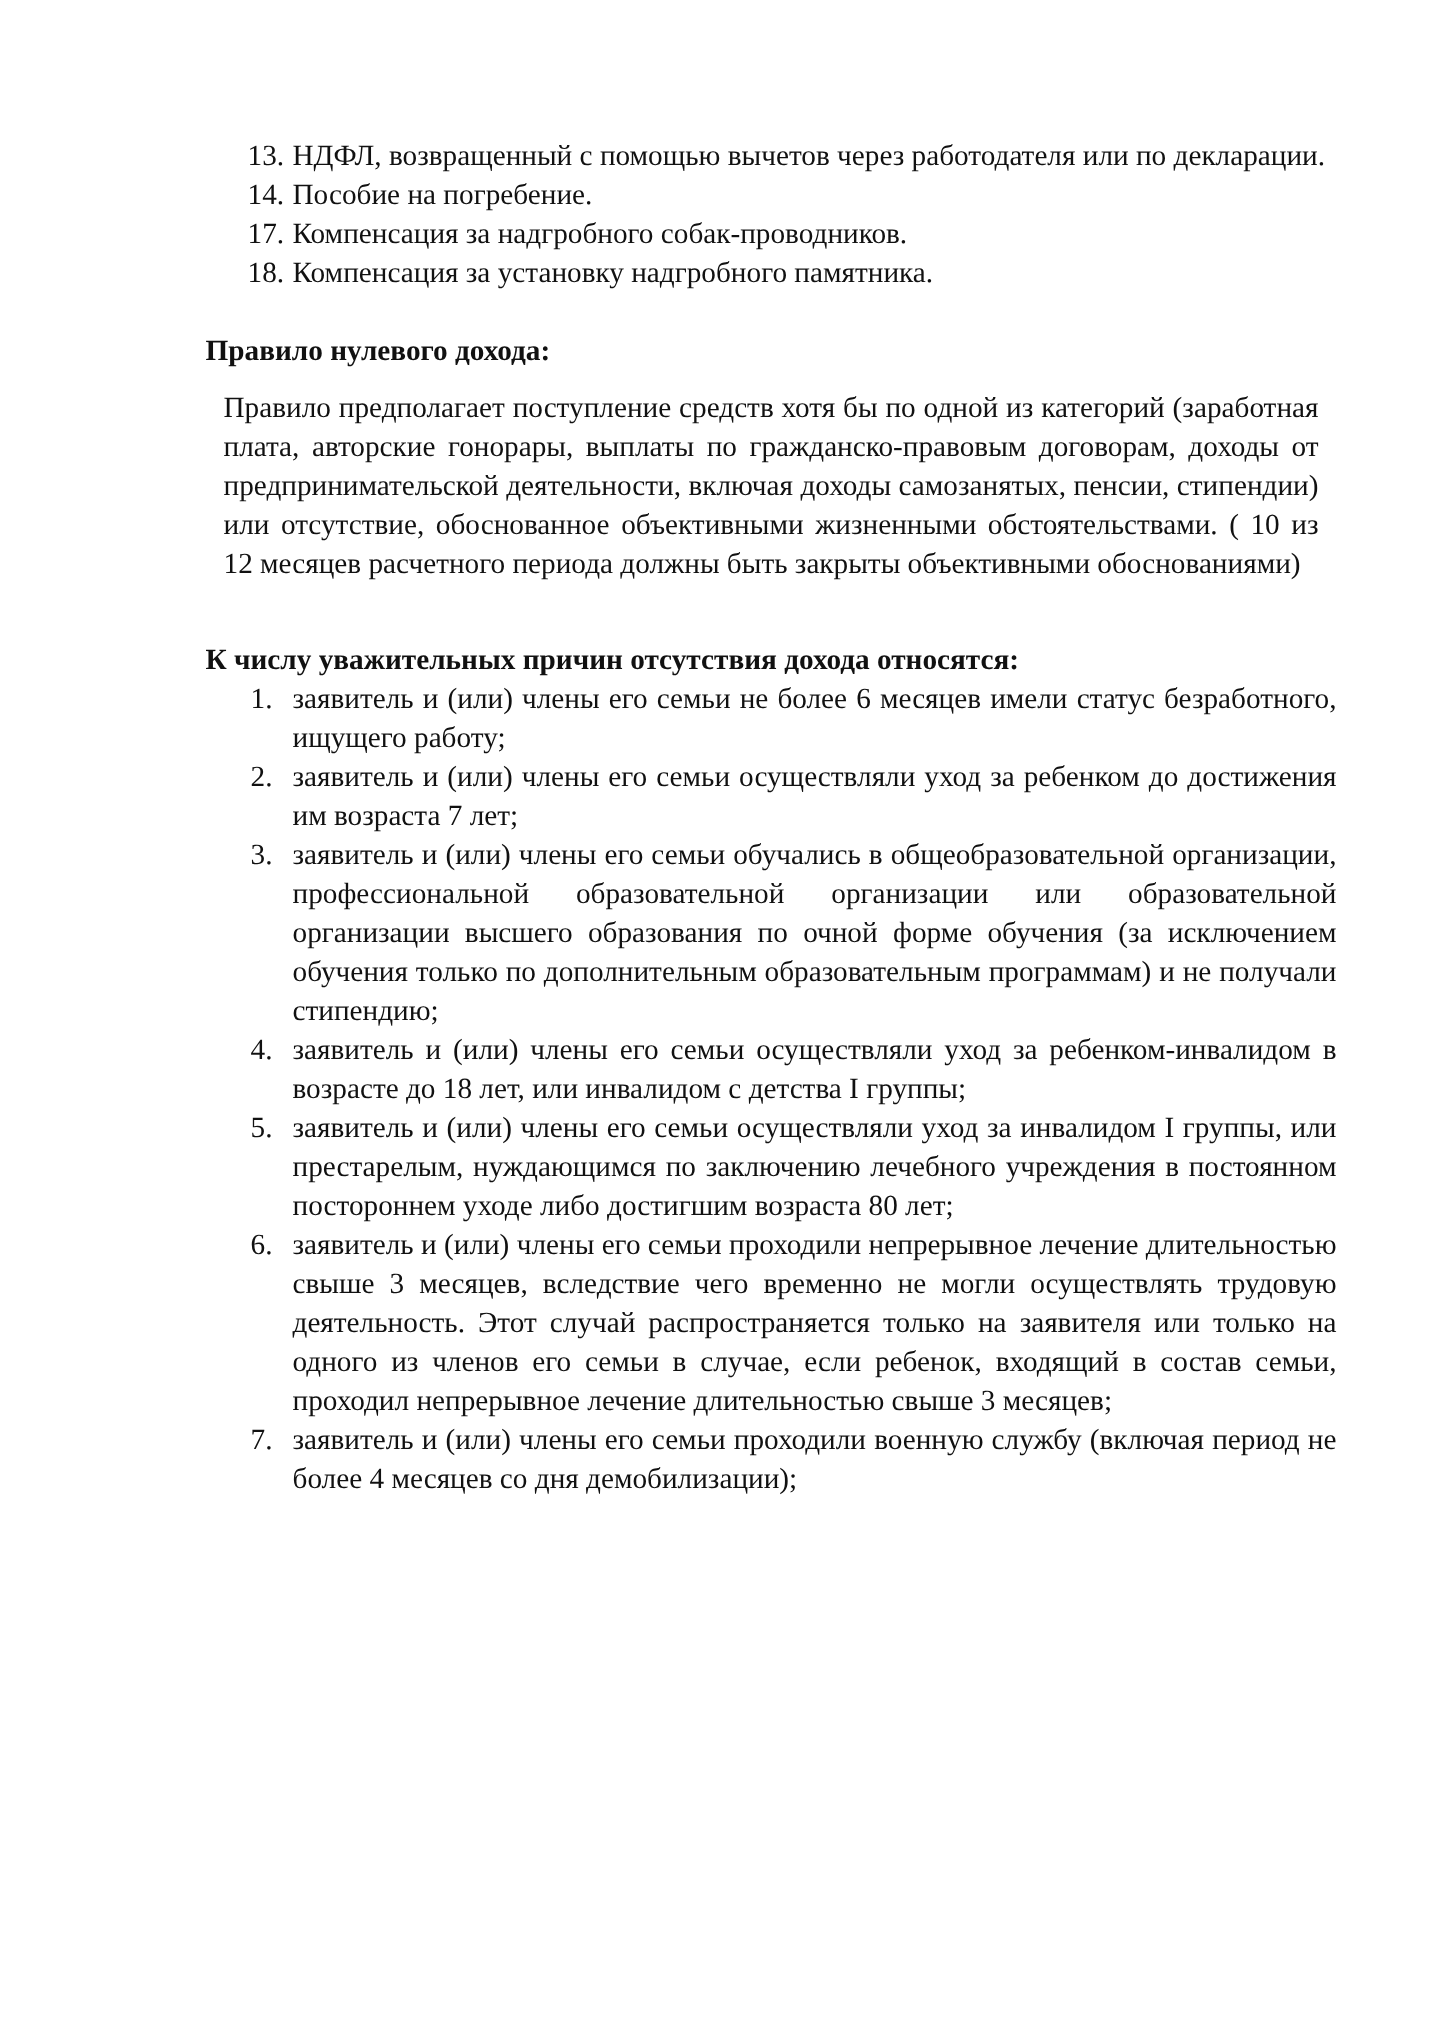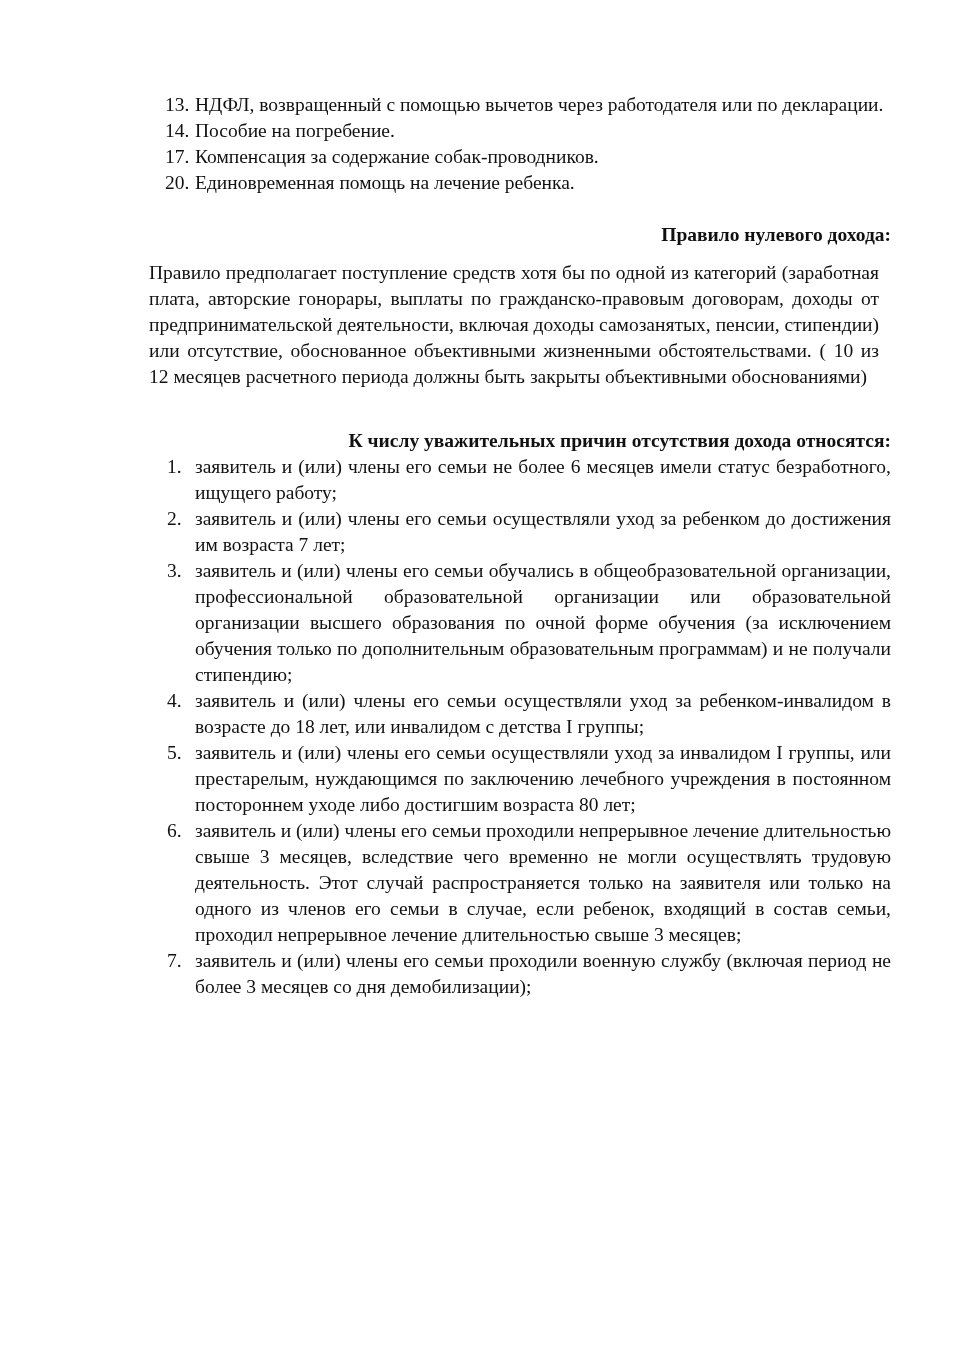--- a/index.html
+++ b/index.html
@@ -9,21 +9,21 @@
     color: #111111;
     font-size: 19.5px;
     line-height: 26px;
   }
   .page { position: absolute; left: 137px; top: 92px; width: 754px; }
   .list-top { margin: 0; padding: 0; list-style: none; }
   .list-top li { position: relative; padding-left: 58px; text-align: justify; text-align-last: left; }
   .list-top li .num { position: absolute; left: 28px; top: 0; }
   .list-top li .txt { display: block; }
   .gap1 { height: 26px; }
-  .heading { font-weight: bold; margin: 0; text-align: right; }
+  .heading { font-weight: bold; margin: 0; }
   .para { margin: 12px; text-align: justify; }
   .gap2 { height: 26px; }
   .list-bot { margin: 0; padding: 0; list-style: none; }
   .list-bot li { position: relative; padding-left: 58px; text-align: justify; }
   .list-bot li .num { position: absolute; left: 30px; top: 0; }
   .j { text-align: justify; text-align-last: left; display: block; }
 </style>
 </head>
 <body>
 
@@ -33,25 +33,25 @@
     <li>
         <span class="num">13.</span>
         <span class="txt j">НДФЛ, возвращенный с помощью вычетов через работодателя или по декларации.</span>
       </li>
     <li>
         <span class="num">14.</span>
         <span class="txt j">Пособие на погребение.</span>
       </li>
     <li>
         <span class="num">17.</span>
-        <span class="txt j">Компенсация за содержание собак-проводников.</span>
+        <span class="txt j">Компенсация за надгробного собак-проводников.</span>
       </li>
     <li>
-        <span class="num">20.</span>
-        <span class="txt j">Единовременная помощь на лечение ребенка.</span>
+        <span class="num">18.</span>
+        <span class="txt j">Компенсация за установку надгробного памятника.</span>
       </li>
   </ol>
 
   <div class="gap1"></div>
 
   <p class="heading">Правило нулевого дохода:</p>
   <p class="para j">Правило предполагает поступление средств хотя бы по одной из категорий (заработная плата, авторские гонорары, выплаты по гражданско-правовым договорам, доходы от предпринимательской деятельности, включая доходы самозанятых, пенсии, стипендии) или отсутствие, обоснованное объективными жизненными обстоятельствами. ( 10 из 12 месяцев расчетного периода должны быть закрыты объективными обоснованиями)</p>
 
   <div class="gap2"></div>
 
@@ -76,17 +76,17 @@
     <li>
         <span class="num">5.</span>
         <span class="j">заявитель и (или) члены его семьи осуществляли уход за инвалидом I группы, или престарелым, нуждающимся по заключению лечебного учреждения в постоянном постороннем уходе либо достигшим возраста 80 лет;</span>
       </li>
     <li>
         <span class="num">6.</span>
         <span class="j">заявитель и (или) члены его семьи проходили непрерывное лечение длительностью свыше 3 месяцев, вследствие чего временно не могли осуществлять трудовую деятельность. Этот случай распространяется только на заявителя или только на одного из членов его семьи в случае, если ребенок, входящий в состав семьи, проходил непрерывное лечение длительностью свыше 3 месяцев;</span>
       </li>
     <li>
         <span class="num">7.</span>
-        <span class="j">заявитель и (или) члены его семьи проходили военную службу (включая период не более 3 месяцев со дня демобилизации);</span>
+        <span class="j">заявитель и (или) члены его семьи проходили военную службу (включая период не более 4 месяцев со дня демобилизации);</span>
       </li>
   </ol>
 
 </div>
 
 </body></html>

